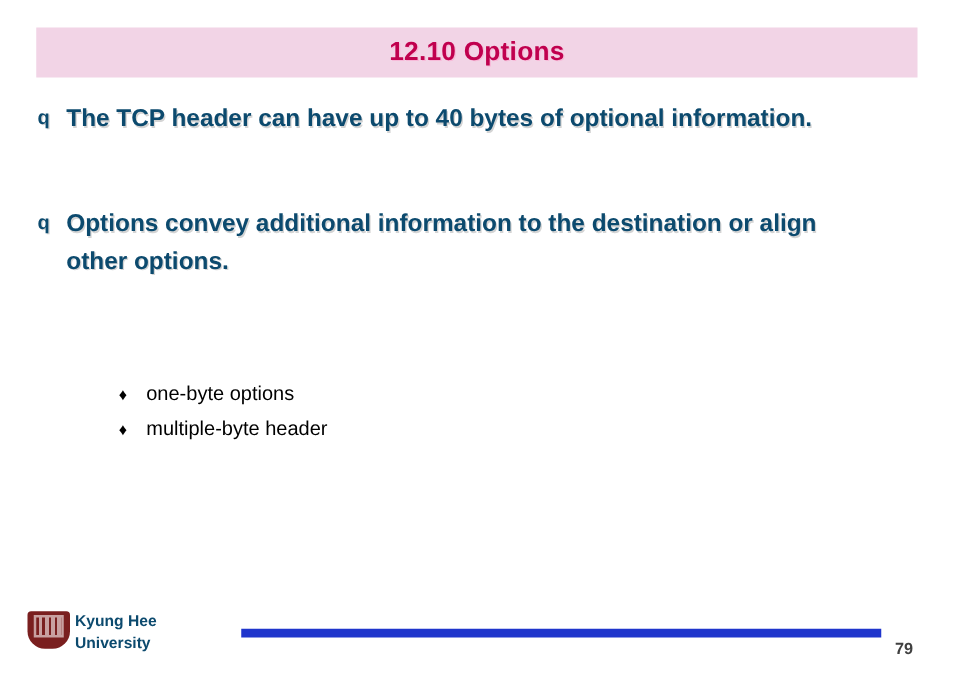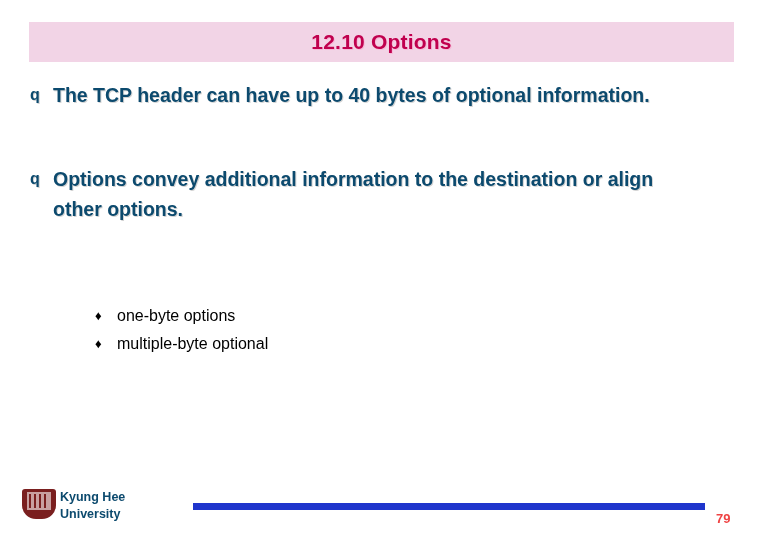--- a/index.html
+++ b/index.html
@@ -154,21 +154,21 @@
     width: 512px;
     height: 7px;
     background: #1f35cc;
   }
   .page-number {
     position: absolute;
     left: 716px;
     top: 511px;
     font-size: 13px;
     font-weight: bold;
-    color: #ef4444;
+    color: #404040;
   }
 </style>
 </head>
 <body>
 
 <div class="slide">
 
   <div class="title-bar">
     <div class="title-text">12.10 Options</div>
   </div>
@@ -184,21 +184,21 @@
       <span class="marker">q</span><span class="body">Options convey additional information to the destination or align other options.</span>
     </div>
   </div>
 
 
   <div class="sub-list">
     <div class="sub-item">
       <span class="dot">♦</span><span class="sub-text">one-byte options</span>
     </div>
     <div class="sub-item">
-      <span class="dot">♦</span><span class="sub-text">multiple-byte optional</span>
+      <span class="dot">♦</span><span class="sub-text">multiple-byte header</span>
     </div>
   </div>
 
   <div class="footer-logo">
     <div class="crest"></div>
     <div class="crest-inner"></div>
     <div class="crest-lines"></div>
   </div>
 
   <div class="footer-name">

